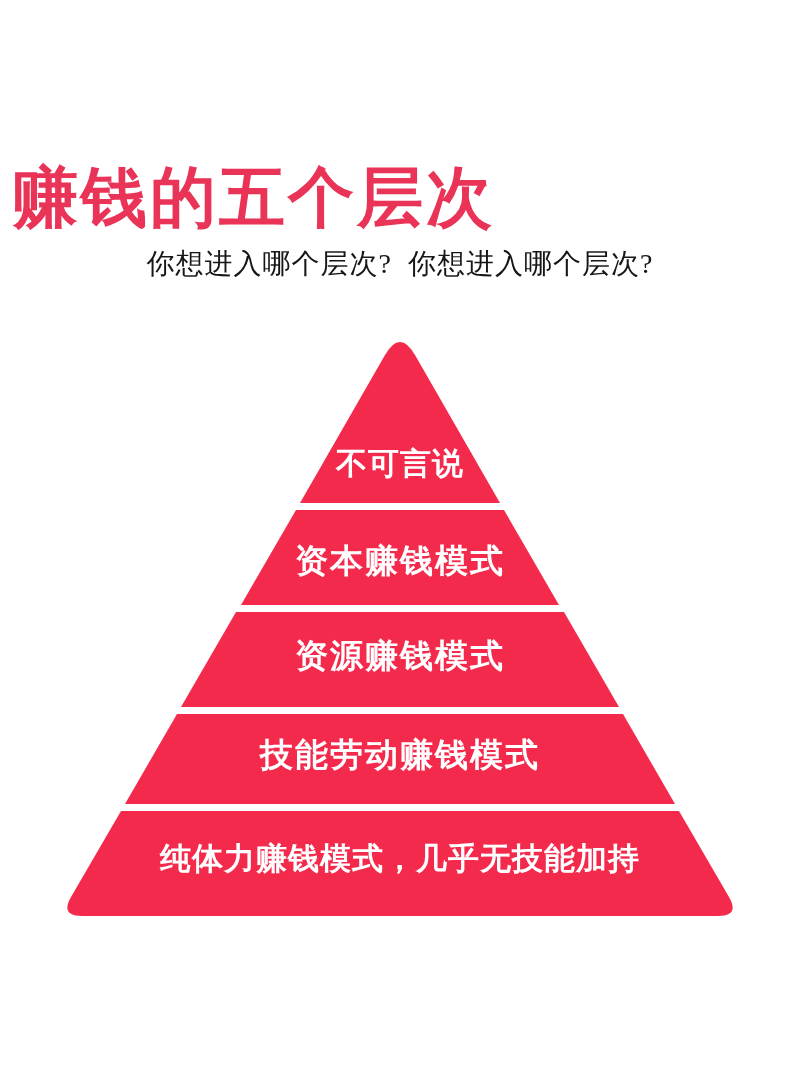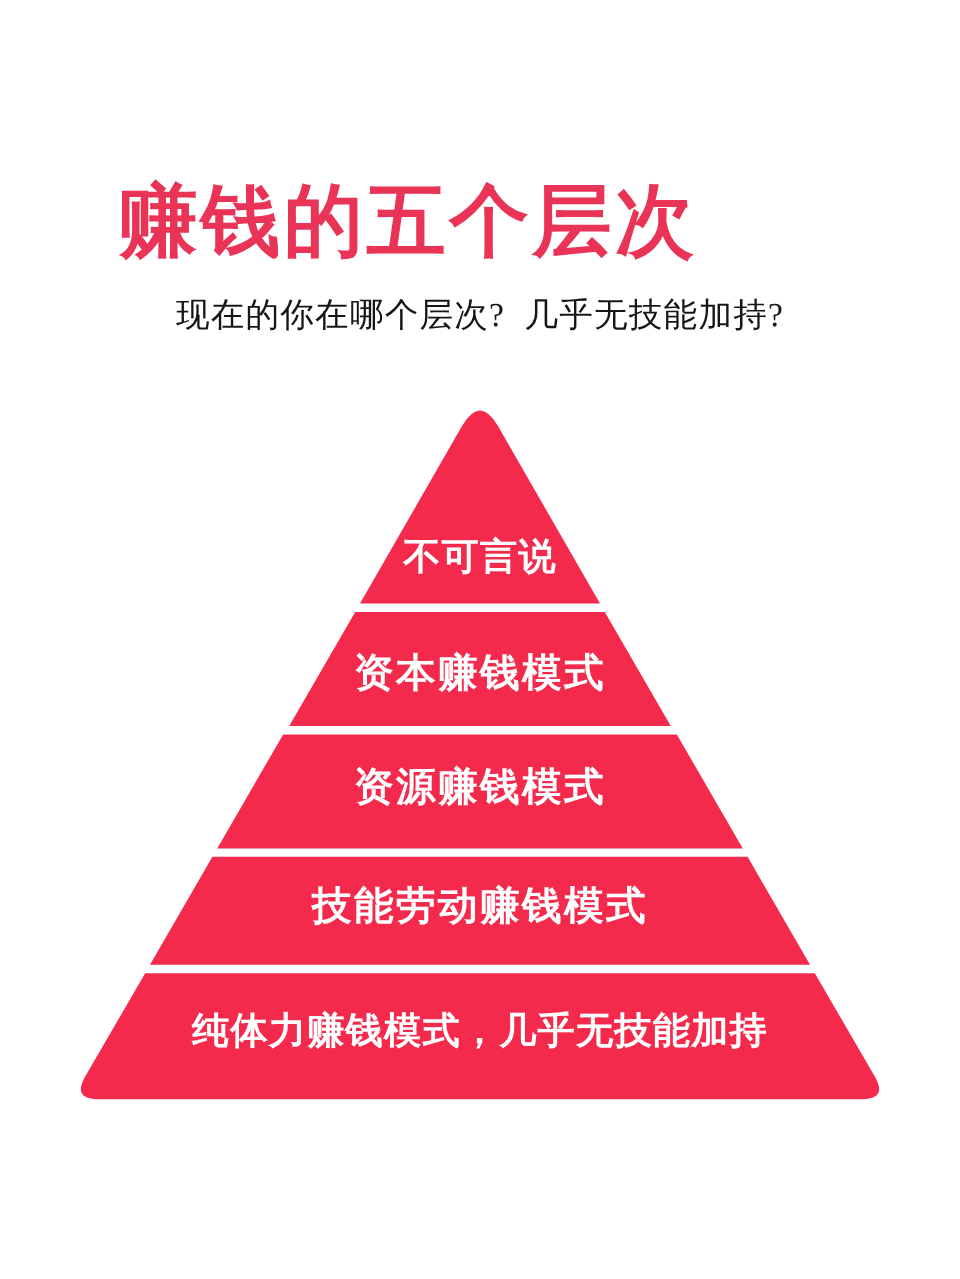--- a/index.html
+++ b/index.html
@@ -16,22 +16,21 @@
   }
   .page {
     position: absolute;
     inset: 0;
   }
   .title {
     position: absolute;
     top: 150px;
     left: 0;
     width: 680px;
-    margin: 0;
-    text-align: center;
+    margin: 12px;
     font-size: 66px;
     line-height: 1.1;
     font-weight: bold;
     letter-spacing: 3px;
     color: var(--title-red, #e93357);
   }
   .subtitle {
     position: absolute;
     top: 247px;
     left: 0;
@@ -68,21 +67,21 @@
     letter-spacing: 1px;
   }
 </style>
 </head>
 <body>
 
 <div class="page">
 
   <h1 class="title">赚钱的五个层次</h1>
 
-  <p class="subtitle">现在的你在哪个层次?  几乎无技能加持?</p>
+  <p class="subtitle">你想进入哪个层次?  你想进入哪个层次?</p>
 
   <svg class="pyramid-svg" viewBox="0 0 800 1066" xmlns="http://www.w3.org/2000/svg">
 
     <g>
       <path class="seg" d="M300,503 L385,355 Q400,329 415,355 L500,503 Z"></path>
       <text class="seg-label small" x="400" y="474">不可言说</text>
     </g>
 
     <g>
       <path class="seg" d="M296,510 L504,510 L559,605 L241,605 Z"></path>

